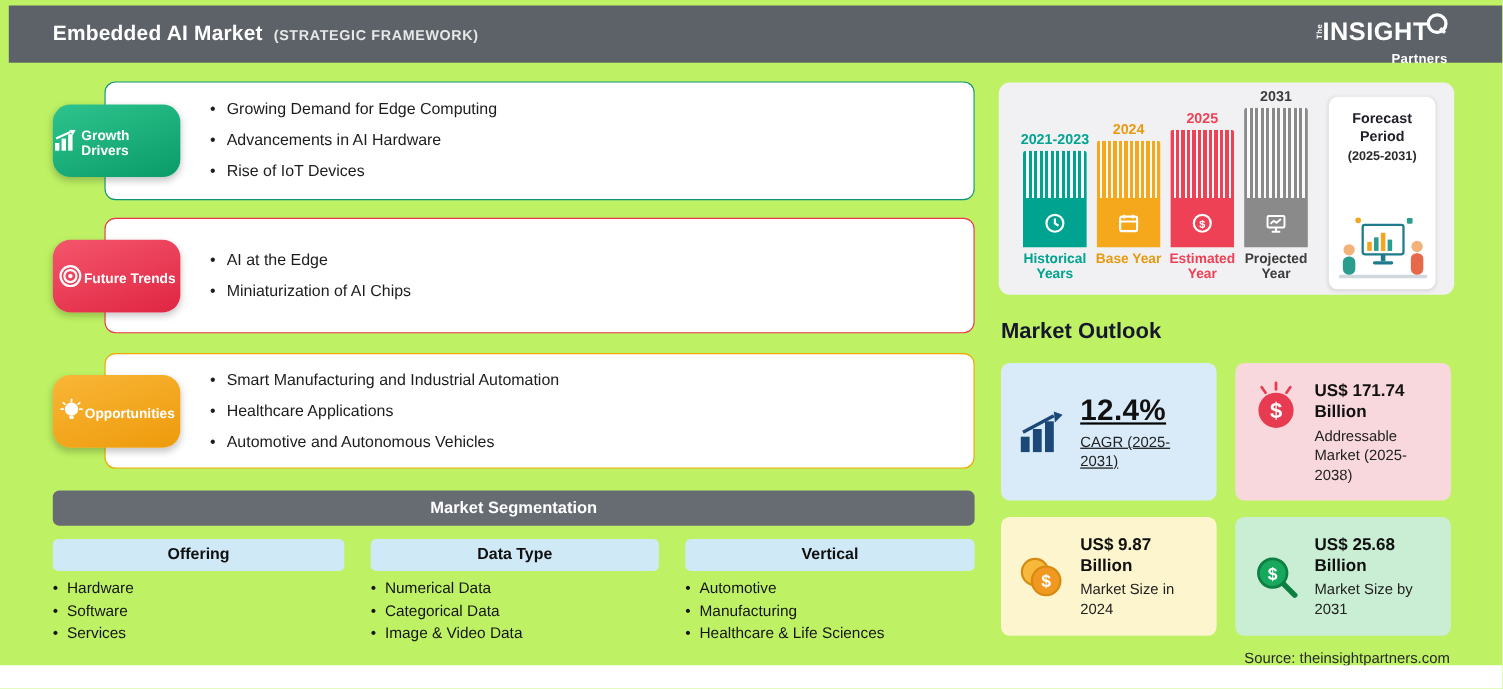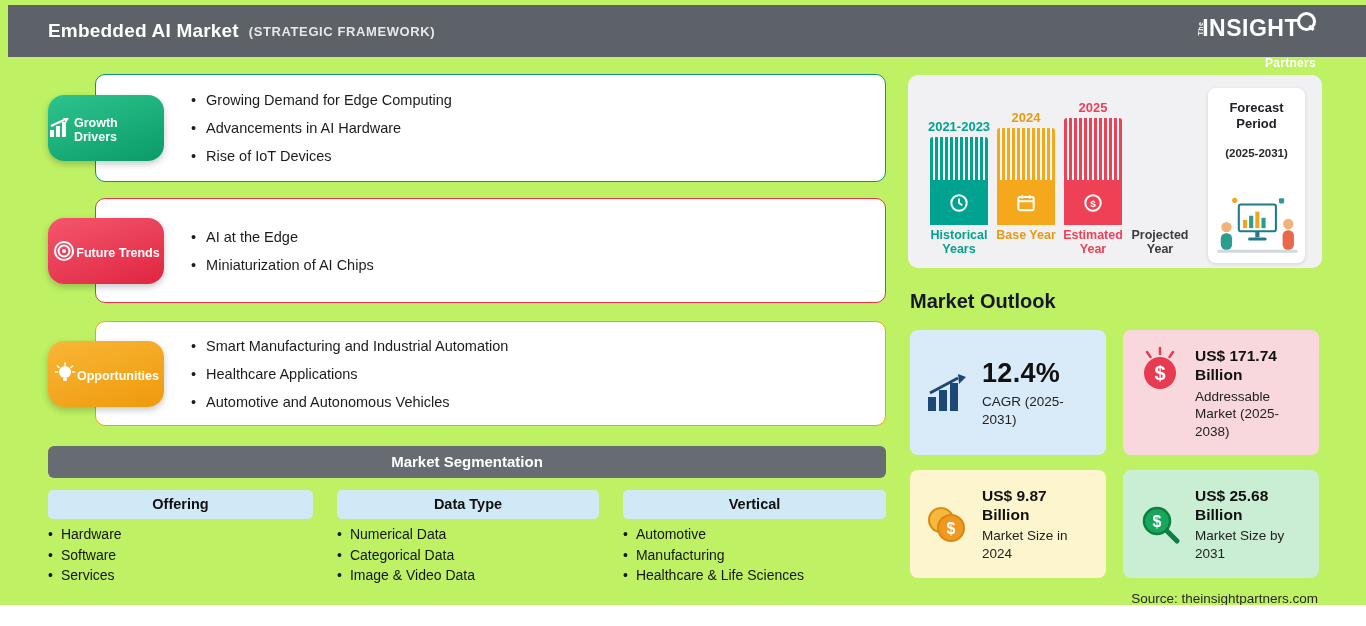--- a/index.html
+++ b/index.html
@@ -9,21 +9,21 @@
   
   .header{position:absolute;left:8px;top:5px;width:1358px;height:52px;background:#5d6269;display:flex;align-items:center;}
   .h-title{margin-left:40px;font-size:19px;font-weight:700;color:#ffffff;letter-spacing:.2px;}
   .h-sub{font-size:13px;color:#e8e8e8;margin-left:10px;font-weight:600;letter-spacing:.6px;}
   .logo{position:absolute;right:50px;top:7px;color:#ffffff;text-align:right;}
   .logo-row{display:flex;align-items:flex-end;justify-content:flex-end;}
   .logo-the{font-size:7px;font-weight:700;transform:rotate(-90deg);transform-origin:center;width:10px;margin-right:-3px;margin-bottom:6px;letter-spacing:.5px;}
   .logo-insight{font-size:23px;font-weight:800;line-height:1;letter-spacing:.5px;}
   .logo-circle{width:13px;height:13px;border:3px solid #ffffff;border-radius:50%;margin-left:-2px;margin-bottom:9px;position:relative;}
   .logo-circle::after{content:"";position:absolute;width:2.5px;height:6px;background:#fff;left:10px;top:10px;transform:rotate(-45deg);}
-  .logo-partners{font-size:12px;font-weight:700;margin-top:16px;letter-spacing:.3px;}
+  .logo-partners{font-size:12px;font-weight:700;margin-top:6px;letter-spacing:.3px;}
 
   
   .fbox{position:absolute;left:95px;width:791px;border-radius:10px;background:#ffffff;box-sizing:border-box;display:flex;flex-direction:column;justify-content:center;padding-left:95px;}
   .fbox ul{margin:0;padding:0;list-style:none;}
   .fbox li{font-size:14.5px;color:#1c1c1c;line-height:28px;}
   .fbox li::before{content:"•";margin-right:10px;}
   #box-growth{top:74px;height:108px;border:1.6px solid #0e9478;}
   #box-trends{top:198px;height:105px;border:1.6px solid #ec3347;}
   #box-opps{top:321px;height:105px;border:1.6px solid #f0a500;}
 
@@ -48,27 +48,27 @@
   #tl-panel{position:absolute;left:908px;top:75px;width:414px;height:193px;background:#f1f1f3;border-radius:10px;}
   .tl-group{position:absolute;width:58px;bottom:43px;display:flex;flex-direction:column;align-items:center;}
   .tl-year{font-size:13px;font-weight:800;margin-bottom:3px;white-space:nowrap;color:var(--t);}
   .tl-bar{width:100%;display:flex;flex-direction:column;border-radius:3px 3px 0 0;overflow:hidden;}
   .tl-stripes{flex:1;background:repeating-linear-gradient(90deg,var(--c) 0 3px,rgba(255,255,255,.7) 3px 5px);}
   .tl-solid{height:45px;background:var(--c);display:flex;align-items:center;justify-content:center;}
   .tl-cap{position:absolute;width:66px;text-align:center;font-size:12.5px;font-weight:700;line-height:1.15;top:153px;}
 
   #forecast-card{position:absolute;left:300px;top:13px;width:97px;height:175px;background:#ffffff;border-radius:8px;box-shadow:0 1px 4px rgba(0,0,0,.12);text-align:center;}
   .fc-title{font-size:13px;font-weight:800;color:#20202a;margin-top:12px;line-height:1.25;padding:0 10px;}
-  .fc-range{font-size:11.5px;color:#2a2a2a;margin-top:14px;font-weight:600;}
+  .fc-range{font-size:11.5px;color:#2a2a2a;margin-top:3px;font-weight:600;}
   .fc-illus{position:absolute;bottom:5px;left:3px;right:3px;height:68px;}
 
   
   #mo-title{position:absolute;left:910px;top:290px;font-size:20px;font-weight:800;color:#16162c;}
   .card{position:absolute;border-radius:8px;display:flex;align-items:center;box-sizing:border-box;padding:14px;gap:12px;}
-  #card-cagr{left:910px;top:330px;width:196px;height:125px;background:#d9eaf8;}
+  #card-cagr{left:910px;top:330px;width:196px;height:125px;background:#d9eaf8;text-decoration:underline;}
   #card-addressable{left:1123px;top:330px;width:196px;height:125px;background:#f8d8dd;align-items:flex-start;padding-top:16px;}
   #card-2024{left:910px;top:470px;width:196px;height:108px;background:#fcf5cd;}
   #card-2031{left:1123px;top:470px;width:196px;height:108px;background:#c9eed3;}
   .ctext{display:flex;flex-direction:column;}
   .cv{font-weight:800;color:#111111;font-size:15.5px;line-height:1.25;}
   #card-cagr .cv{font-size:27px;letter-spacing:.3px;}
   .cl{font-size:13.5px;color:#222222;line-height:1.3;margin-top:3px;}
   .cicon{flex:0 0 auto;}
 
   #source{position:absolute;right:48px;top:591px;font-size:13.5px;color:#272727;}
@@ -208,20 +208,34 @@
         <div class="tl-solid">
           <svg width="22" height="22" viewBox="0 0 20 20">
             <circle cx="10" cy="10" r="7" fill="none" stroke="#fff" stroke-width="1.8"></circle>
             <text x="10" y="13.5" text-anchor="middle" font-size="9" font-weight="bold" fill="#fff">$</text>
           </svg>
         </div>
       </div>
     </div>
     <div class="tl-cap" style="left:152px;color:#ee4156">Estimated Year</div>
 
+    <div class="tl-group" style="left:223px;--c:#8a8a8a;--t:#3c3c3c">
+      <div class="tl-year">2031</div>
+      <div class="tl-bar" style="height:127px">
+        <div class="tl-stripes"></div>
+        <div class="tl-solid">
+          <svg width="22" height="22" viewBox="0 0 20 20" fill="none" stroke="#fff" stroke-width="1.6">
+            <rect x="3" y="4" width="14" height="9.5" rx="1"></rect>
+              <path d="M10 13.5 V16.5"></path>
+              <path d="M6.5 17 H13.5"></path>
+            <polyline points="5.5,10.5 8,8 10.5,9.5 14,6.5"></polyline>
+          </svg>
+        </div>
+      </div>
+    </div>
     <div class="tl-cap" style="left:219px;color:#3c3c3c">Projected Year</div>
 
     <div id="forecast-card">
       <div class="fc-title">Forecast Period</div>
       <div class="fc-range">(2025-2031)</div>
       <svg class="fc-illus" viewBox="0 0 90 66">
         <rect x="6" y="58" width="78" height="3" rx="1.5" fill="#cfd8dc"></rect>
         <rect x="27" y="14" width="36" height="26" rx="2" fill="#ffffff" stroke="#1f7a8c" stroke-width="2"></rect>
         <rect x="31" y="29" width="4" height="8" fill="#f4a51f"></rect>
         <rect x="37" y="25" width="4" height="12" fill="#2a9d8f"></rect>

